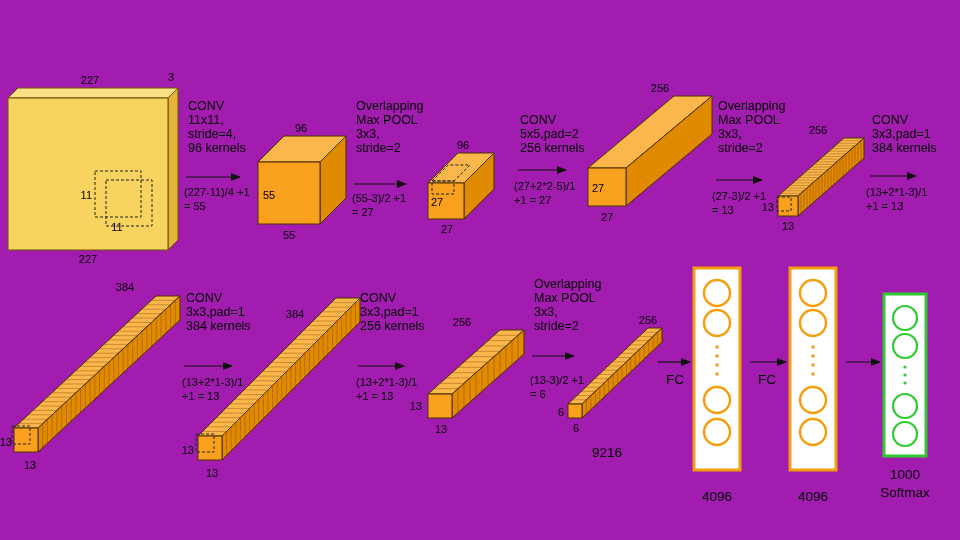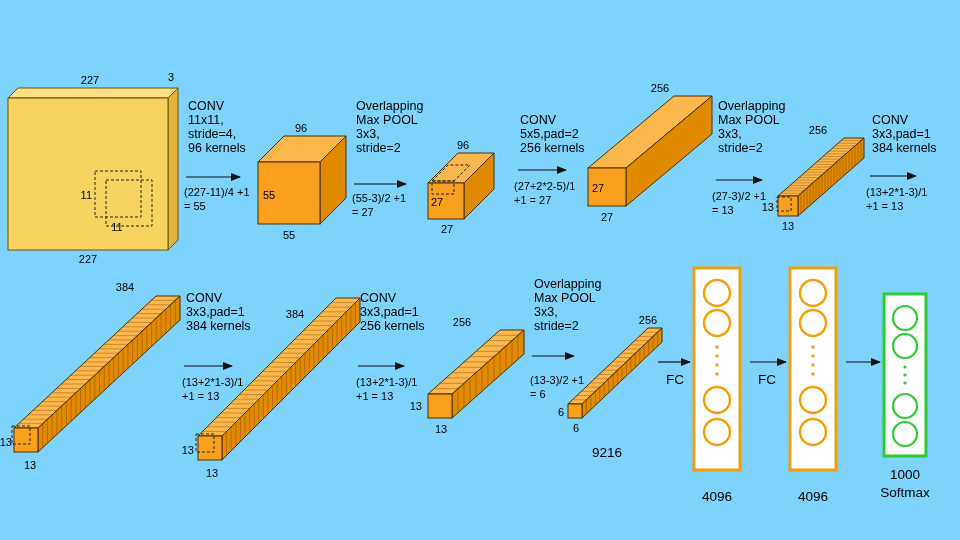--- a/index.html
+++ b/index.html
@@ -1,16 +1,16 @@
 <!DOCTYPE html>
 <html><head>
 <meta charset="utf-8">
 <style>
   html,body{margin:0;padding:0;background:#ffffff;}
-  .canvas{position:relative;width:960px;height:540px;background:#7dd3fc;overflow:hidden;
+  .canvas{position:relative;width:960px;height:540px;background:#a21caf;overflow:hidden;
           font-family:"Liberation Sans", sans-serif;}
   svg text{fill:#000;font-family:"Liberation Sans", sans-serif;}
   .op{font-size:12.5px;}
   .formula{font-size:11px;}
   .dim{font-size:11px;}
   .big{font-size:13.5px;}
   .boxfront{fill:#f9a01f;stroke:#4a3000;stroke-width:1;}
   .boxtop{fill:#fbb74b;stroke:#4a3000;stroke-width:1;}
   .boxside{fill:#e08a00;stroke:#4a3000;stroke-width:1;}
   .infront{fill:#f9d35f;stroke:#6b5200;stroke-width:1;}

